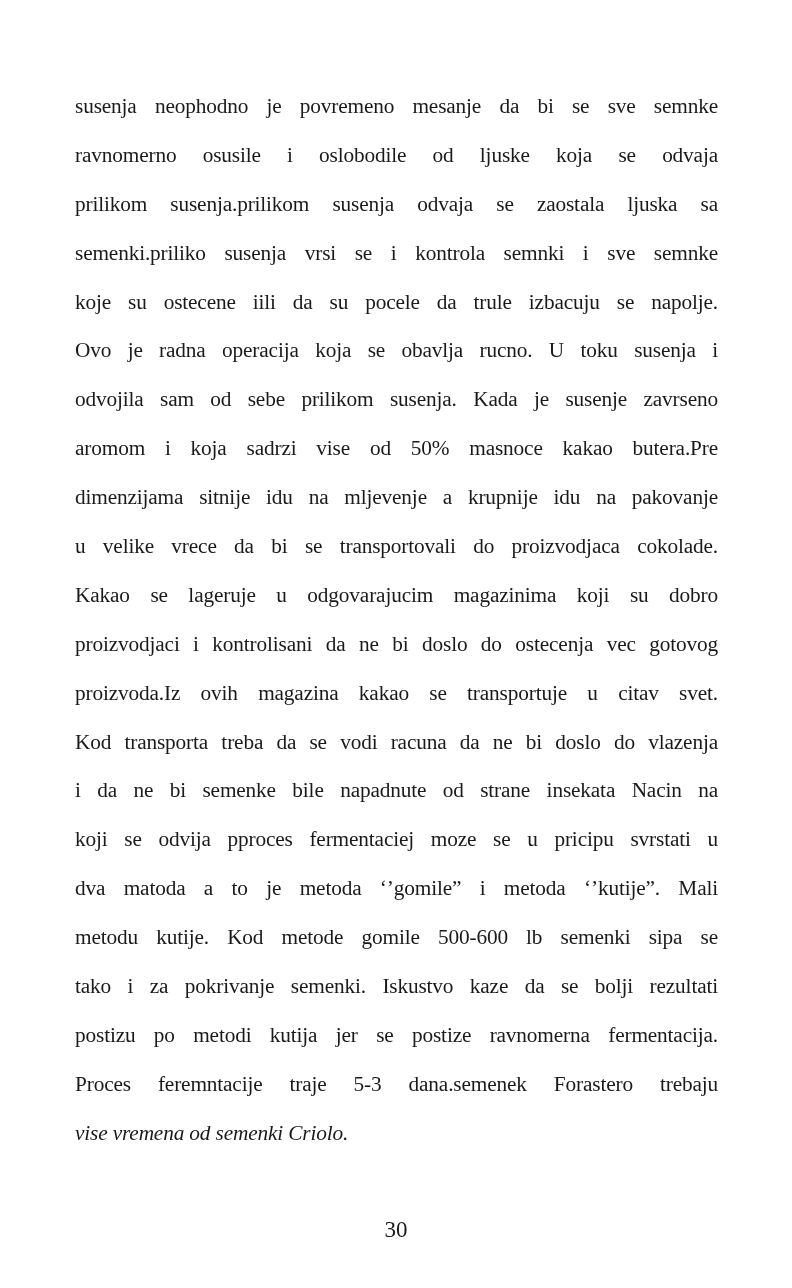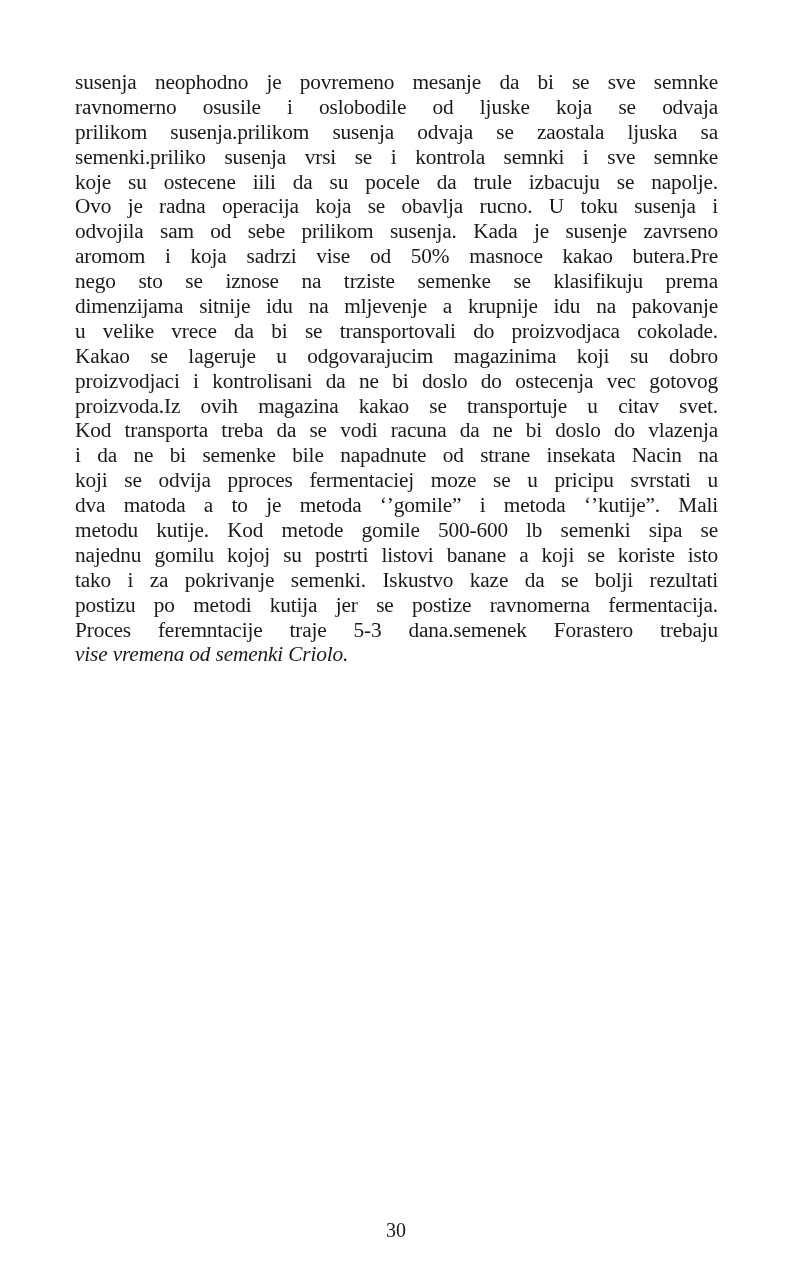--- a/index.html
+++ b/index.html
@@ -24,41 +24,42 @@
     .line {
       display: block;
       height: 24.9px;
       line-height: 24.9px;
       font-size: 21.3px;
       text-align: justify;
       text-align-last: justify;
       white-space: nowrap;
       overflow: visible;
       letter-spacing: -0.15px;
+      margin-top: 24px;
     }
     .line.last {
       text-align-last: left;
     }
     .line-inner {
       display: block;
       white-space: normal;
       text-align: justify;
       text-align-last: justify;
     }
     .line.last .line-inner {
       text-align-last: left;
       font-style: italic;
     }
     .page-number {
       position: absolute;
       left: 0;
       width: 792px;
       top: 1218px;
       text-align: center;
-      font-size: 20px;
+      font-size: 23px;
       line-height: 24px;
     }
   </style>
 </head>
 <body>
 
 <div class="page-body">
   <div class="line">
       <span class="line-inner">susenja neophodno je povremeno mesanje da bi se sve semnke</span>
     </div>
@@ -77,23 +78,20 @@
   <div class="line">
       <span class="line-inner">Ovo je radna operacija koja se obavlja rucno. U toku susenja i</span>
     </div>
   <div class="line">
       <span class="line-inner">odvojila sam od sebe prilikom susenja. Kada je susenje zavrseno</span>
     </div>
   <div class="line">
       <span class="line-inner">aromom i koja sadrzi vise od 50% masnoce kakao butera.Pre</span>
     </div>
   <div class="line">
-      <span class="line-inner">nego sto se iznose na trziste semenke se  klasifikuju prema</span>
-    </div>
-  <div class="line">
       <span class="line-inner">dimenzijama sitnije idu na mljevenje a krupnije idu na pakovanje</span>
     </div>
   <div class="line">
       <span class="line-inner">u velike vrece da bi se transportovali do proizvodjaca cokolade.</span>
     </div>
   <div class="line">
       <span class="line-inner">Kakao se lageruje u odgovarajucim magazinima koji su dobro</span>
     </div>
   <div class="line">
       <span class="line-inner">proizvodjaci i kontrolisani da ne bi doslo do ostecenja vec gotovog</span>
@@ -110,23 +108,20 @@
   <div class="line">
       <span class="line-inner">koji se odvija pproces fermentaciej moze se u pricipu svrstati u</span>
     </div>
   <div class="line">
       <span class="line-inner">dva matoda  a to je metoda  ‘’gomile” i metoda ‘’kutije”. Mali</span>
     </div>
   <div class="line">
       <span class="line-inner">metodu kutije. Kod metode gomile 500-600 lb semenki sipa se</span>
     </div>
   <div class="line">
-      <span class="line-inner">najednu gomilu kojoj su postrti listovi banane a koji se koriste isto</span>
-    </div>
-  <div class="line">
       <span class="line-inner">tako i za pokrivanje semenki. Iskustvo kaze da se bolji rezultati</span>
     </div>
   <div class="line">
       <span class="line-inner">postizu po metodi kutija jer se postize ravnomerna fermentacija.</span>
     </div>
   <div class="line">
       <span class="line-inner">Proces feremntacije traje 5-3 dana.semenek Forastero trebaju</span>
     </div>
   <div class="line last">
       <span class="line-inner">vise vremena od semenki Criolo.</span>

